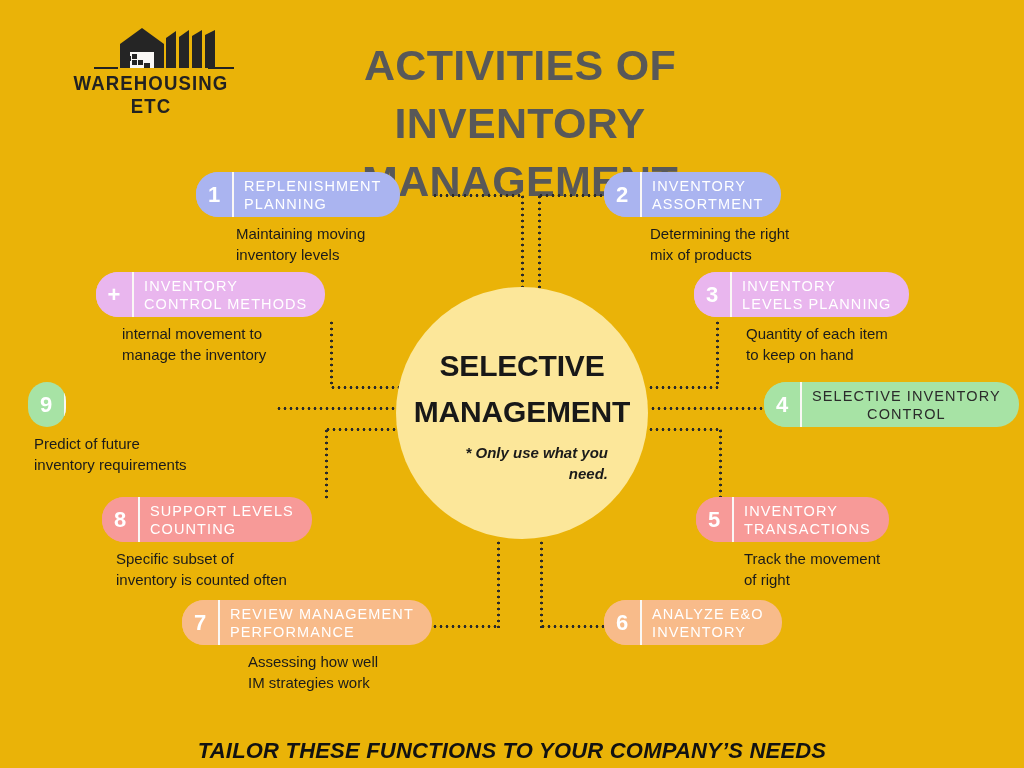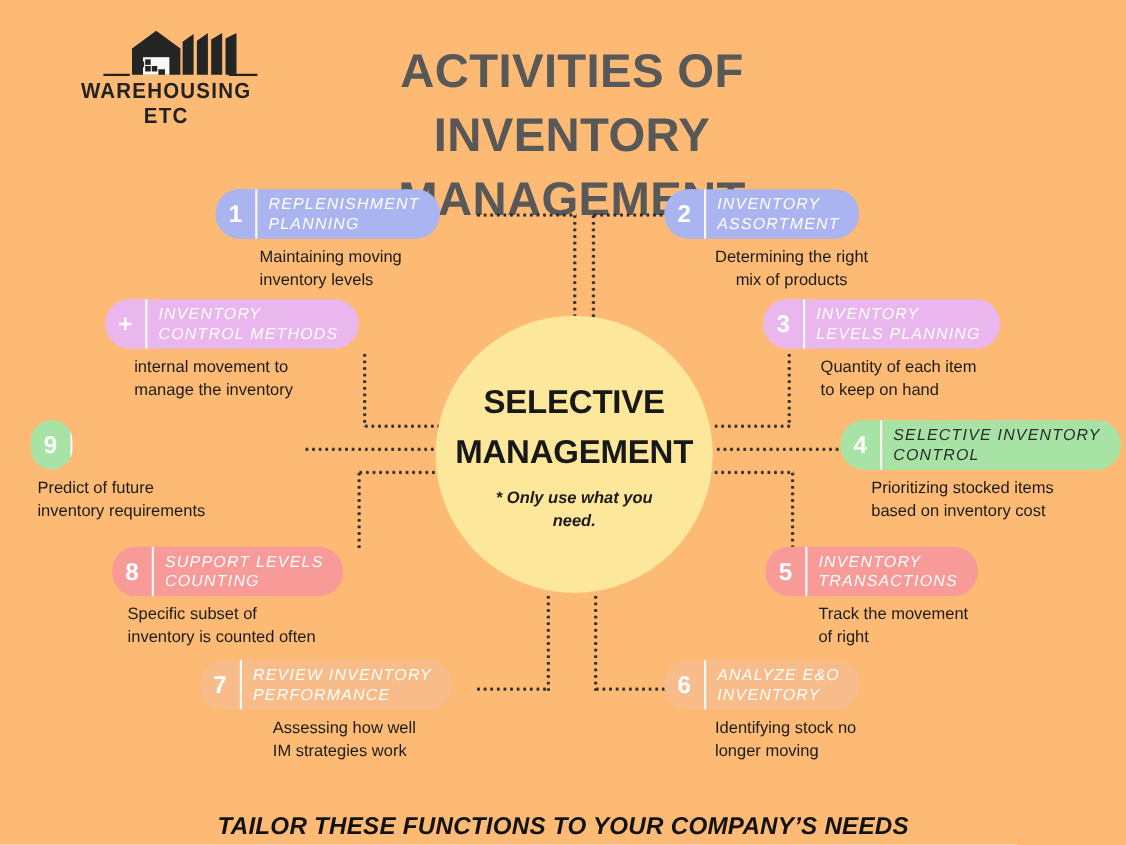--- a/index.html
+++ b/index.html
@@ -11,21 +11,21 @@
     width: 1024px;
     height: 768px;
     position: relative;
     overflow: hidden;
     font-family: "Liberation Sans", sans-serif;
     -webkit-font-smoothing: antialiased;
   }
   .canvas {
     position: absolute;
     inset: 0;
-    background: #fdba74;
+    background: #eab308;
   }
 
   
   .logo {
     position: absolute;
     left: 58px;
     top: 24px;
     width: 186px;
     height: 76px;
   }
@@ -81,21 +81,21 @@
     letter-spacing: -0.2px;
   }
   .center-note {
     margin-top: 7px;
     font-size: 15px;
     font-style: italic;
     font-weight: bold;
     color: #1a1a1a;
     line-height: 21px;
     width: 172px;
-    text-align: center;
+    text-align: right;
   }
 
   
   .node { position: absolute; }
   .pill {
     display: flex;
     align-items: stretch;
     border-radius: 22px;
     overflow: hidden;
     height: 45px;
@@ -114,33 +114,32 @@
   }
   .pill-label {
     display: flex;
     align-items: center;
     padding: 0 18px 0 10px;
     font-size: 14.5px;
     line-height: 18px;
     letter-spacing: 1.1px;
     color: #ffffff;
     white-space: pre-line;
-    font-style: italic;
   }
   .node-desc {
     margin-top: 6px;
     font-size: 15px;
     line-height: 21px;
     color: #1b1b1b;
     white-space: pre-line;
   }
   .desc-right  { text-align: left; }
 
   
-  .pill-label.dark { color: #2b2b2b; }
+  .pill-label.dark { color: #2b2b2b; text-align: center; }
 
   
   .conn { position: absolute; }
   .h-dot {
     position: absolute;
     height: 3px;
     background-image: radial-gradient(circle, #2b2b2b 1.3px, rgba(0,0,0,0) 1.6px);
     background-size: 6px 3px;
     background-repeat: repeat-x;
   }
@@ -237,21 +236,21 @@
     <div class="node-desc desc-right" style="padding-left:40px;">Maintaining moving
 inventory levels</div>
   </div>
 
   <div class="node" style="left:604px; top:172px;">
     <div class="pill" style="background:#aab4f0;">
       <div class="badge" style="background:#aab4f0;">2</div>
       <div class="pill-label">INVENTORY
 ASSORTMENT</div>
     </div>
-    <div class="node-desc desc-right" style="padding-left:46px;text-align:center;">Determining the right
+    <div class="node-desc desc-right" style="padding-left:46px;">Determining the right
 mix of products</div>
   </div>
 
   <div class="node" style="left:96px; top:272px;">
     <div class="pill" style="background:#e9b6ee;">
       <div class="badge" style="background:#e9b6ee;">+</div>
       <div class="pill-label">INVENTORY
 CONTROL METHODS</div>
     </div>
     <div class="node-desc desc-right" style="padding-left:26px;">internal movement to
@@ -275,22 +274,20 @@
     <div class="node-desc desc-right" style="padding-left:6px;">Predict of future
 inventory requirements</div>
   </div>
 
   <div class="node" style="left:764px; top:382px;">
     <div class="pill" style="background:#a7e3a5;">
       <div class="badge" style="background:#a7e3a5;">4</div>
       <div class="pill-label dark">SELECTIVE INVENTORY
 CONTROL</div>
     </div>
-    <div class="node-desc desc-right" style="padding-left:28px;">Prioritizing stocked items
-based on inventory cost</div>
   </div>
 
   <div class="node" style="left:102px; top:497px;">
     <div class="pill" style="background:#f79a98;">
       <div class="badge" style="background:#f79a98;">8</div>
       <div class="pill-label">SUPPORT LEVELS
 COUNTING</div>
     </div>
     <div class="node-desc desc-right" style="padding-left:14px;">Specific subset of
 inventory is counted often</div>
@@ -302,32 +299,30 @@
       <div class="pill-label">INVENTORY
 TRANSACTIONS</div>
     </div>
     <div class="node-desc desc-right" style="padding-left:48px;">Track the movement
 of right</div>
   </div>
 
   <div class="node" style="left:182px; top:600px;">
     <div class="pill" style="background:#f8bb8a;">
       <div class="badge" style="background:#f8bb8a;">7</div>
-      <div class="pill-label">REVIEW INVENTORY
+      <div class="pill-label">REVIEW MANAGEMENT
 PERFORMANCE</div>
     </div>
     <div class="node-desc desc-right" style="padding-left:66px;">Assessing how well
 IM strategies work</div>
   </div>
 
   <div class="node" style="left:604px; top:600px;">
     <div class="pill" style="background:#f8bb8a;">
       <div class="badge" style="background:#f8bb8a;">6</div>
       <div class="pill-label">ANALYZE E&amp;O
 INVENTORY</div>
     </div>
-    <div class="node-desc desc-right" style="padding-left:46px;">Identifying stock no
-longer moving</div>
   </div>
 
   <div class="footer">TAILOR THESE FUNCTIONS TO YOUR COMPANY’S NEEDS</div>
 
 </div>
 
 </body></html>

